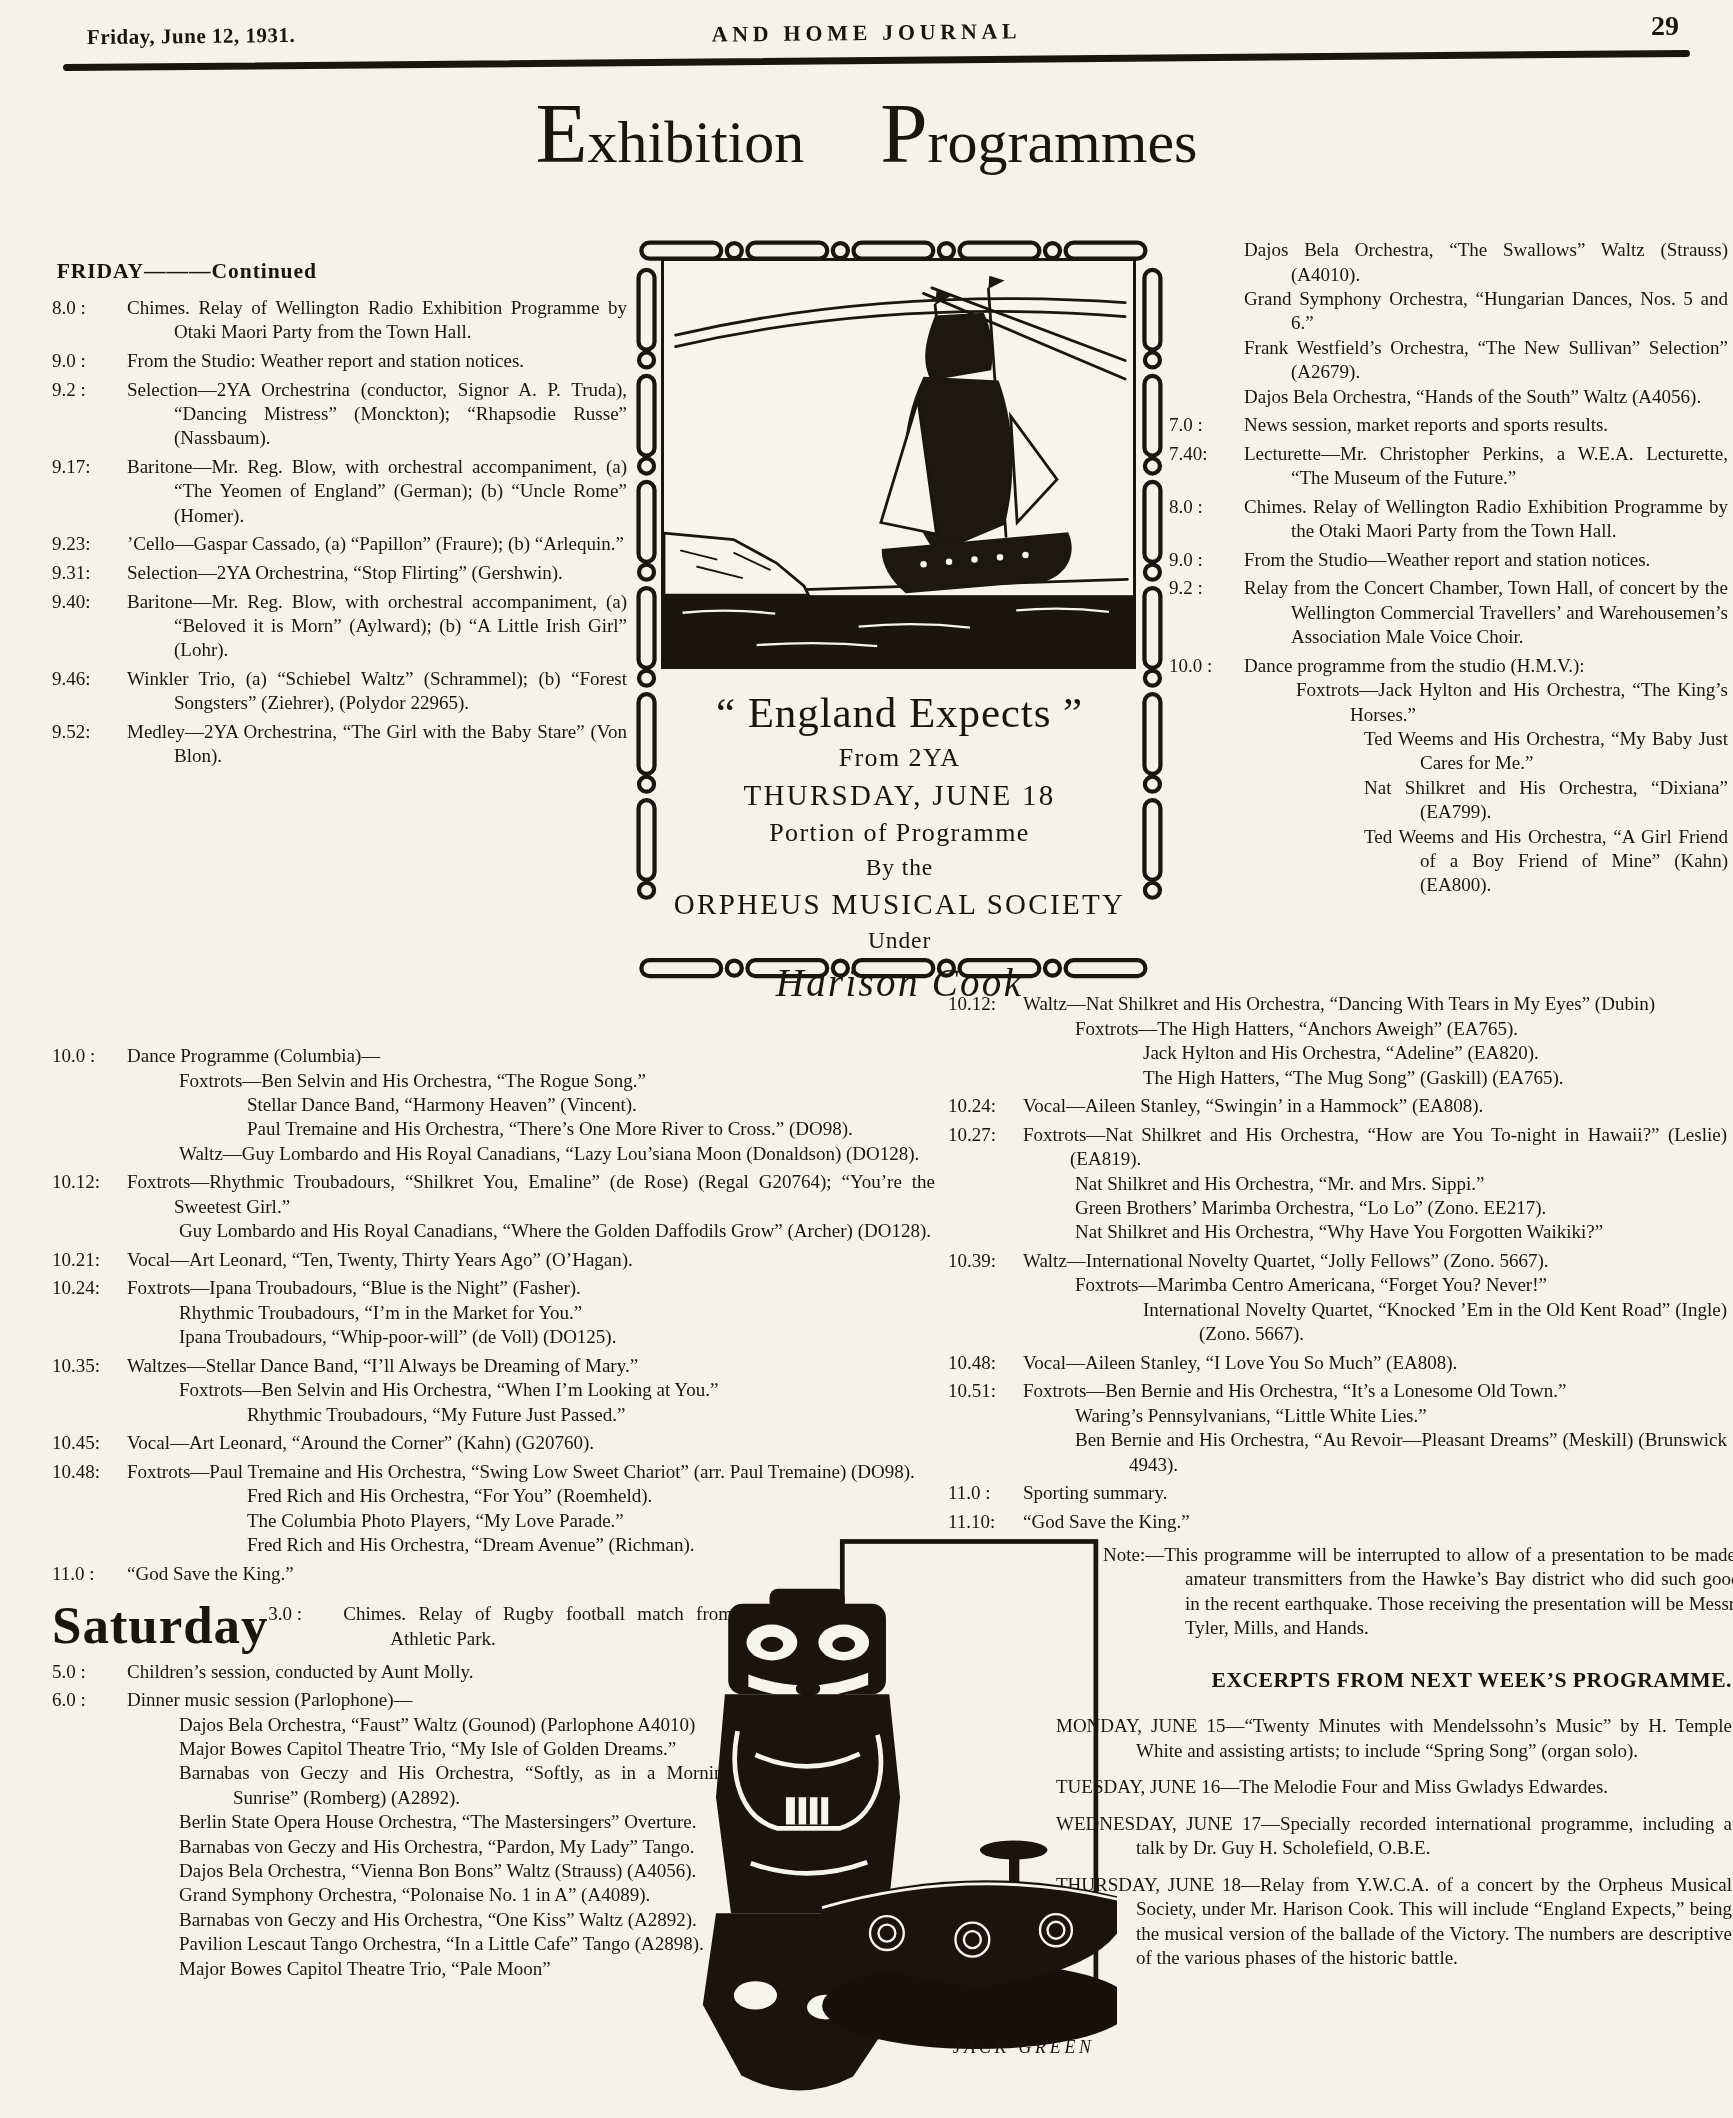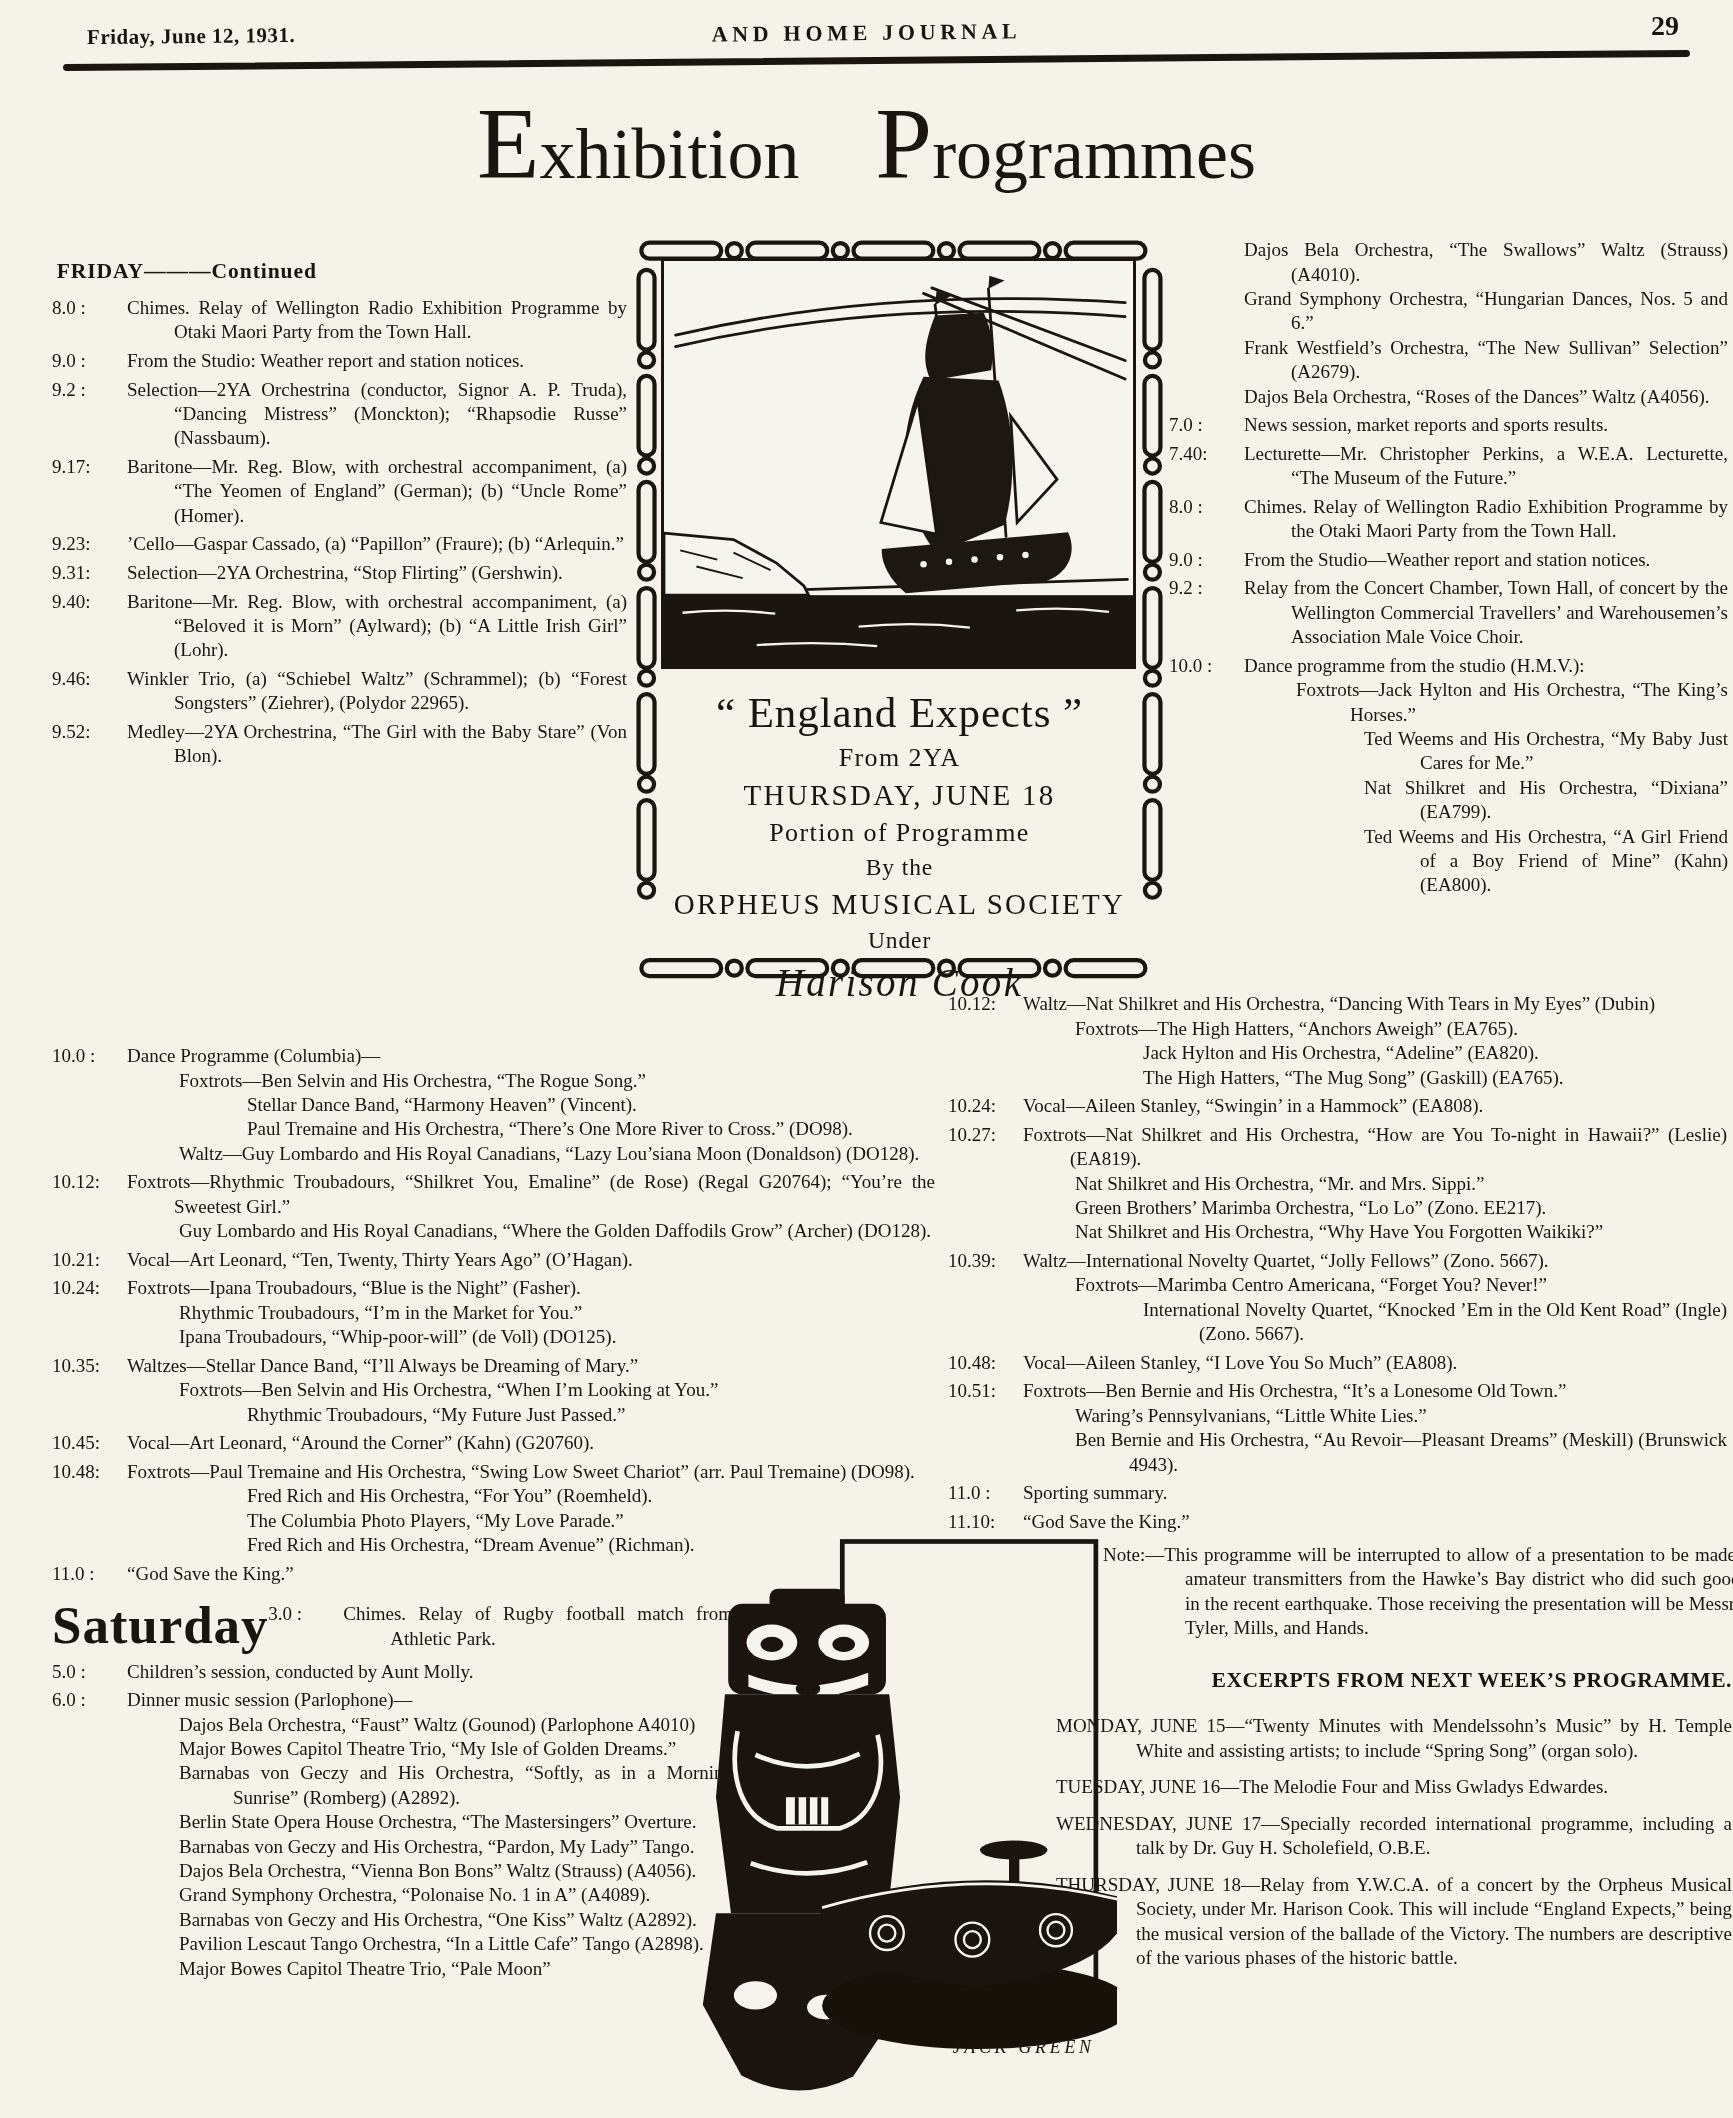--- a/index.html
+++ b/index.html
@@ -11,21 +11,21 @@
   .page{position:absolute;inset:0;}
 
   
   .hdr-date{position:absolute;left:87px;top:23.5px;font-size:21px;font-weight:bold;letter-spacing:0.5px;transform:rotate(-0.6deg);}
   .hdr-masthead{position:absolute;left:0;right:0;top:20px;text-align:center;font-size:22px;font-weight:bold;letter-spacing:4.7px;transform:rotate(-0.6deg);}
   .hdr-page{position:absolute;right:54px;top:10.3px;font-size:28px;font-weight:bold;}
   .hdr-rule{position:absolute;left:63px;top:57px;width:1627px;height:7px;background:#1a150e;transform:rotate(-0.5deg);border-radius:3.8px;}
 
   
   .main-title{position:absolute;left:0;right:0;top:85px;text-align:center;white-space:nowrap;}
-  .title-word{display:inline-block;font-size:72px;line-height:1.15;margin:0 37px;}
+  .title-word{display:inline-block;font-size:60px;line-height:1.15;margin:0 37px;}
   .title-word::first-letter{font-size:1.42em;}
 
   
   .col-left{position:absolute;left:52px;top:256px;width:883px;}
   .col-left .narrow{width:575px;min-height:744px;}
   .col-left .wide{width:883px;}
   .col-right{position:absolute;left:948px;top:234px;width:779px;}
   .col-right .narrow{margin-left:221px;width:559px;min-height:750px;}
   .col-right .wide{width:779px;}
 
@@ -317,21 +317,21 @@
         <div class="entry">
           <span class="time"></span>
           <div class="body">
 
               <div class="line ind0">Dajos Bela Orchestra, “The Swallows” Waltz (Strauss) (A4010).</div>
 
               <div class="line ind0">Grand Symphony Orchestra, “Hungarian Dances, Nos. 5 and 6.”</div>
 
               <div class="line ind0">Frank Westfield’s Orchestra, “The New Sullivan” Selection” (A2679).</div>
 
-              <div class="line ind0">Dajos Bela Orchestra, “Roses of the Dances” Waltz (A4056).</div>
+              <div class="line ind0">Dajos Bela Orchestra, “Hands of the South” Waltz (A4056).</div>
             </div>
         </div>
 
         <div class="entry">
           <span class="time">7.0 :</span>
           <div class="body">
 
               <div class="line ind0">News session, market reports and sports results.</div>
             </div>
         </div>

